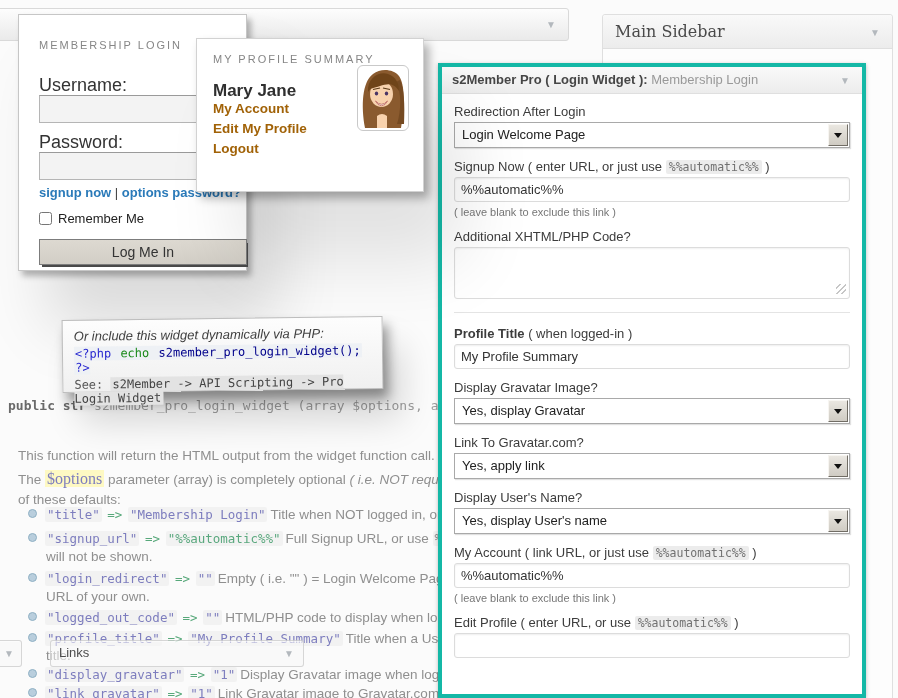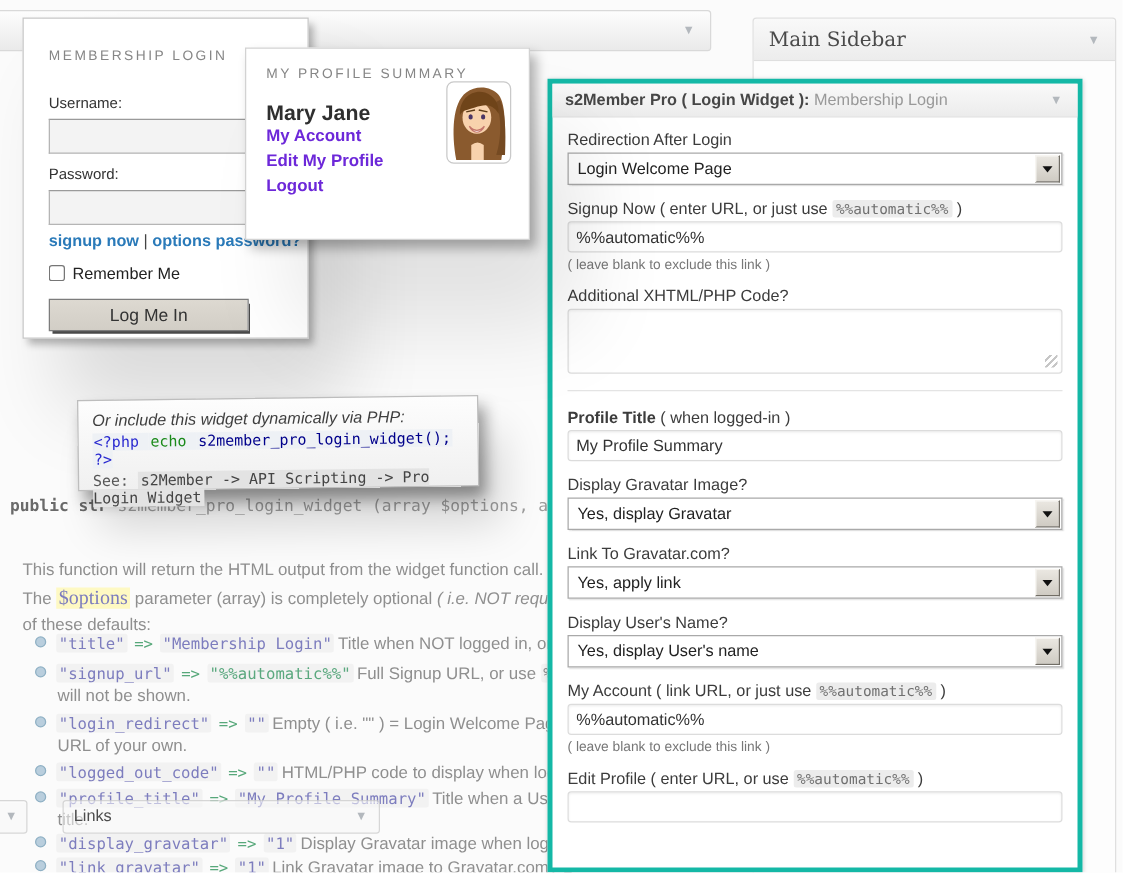--- a/index.html
+++ b/index.html
@@ -47,39 +47,39 @@
   .topbar{position:absolute;left:-8px;top:8px;width:575px;height:31px;z-index:2;
           background:linear-gradient(#fdfdfd,#eaeaea);border:1px solid #d9d9d9;
           border-radius:0 3px 3px 0;}
 
   
   .login-box{position:absolute;left:18px;top:14px;width:227px;height:255px;z-index:5;background:#fff;
              border:1px solid #c6c6c6;
              box-shadow:4px 5px 6px rgba(0,0,0,.28),30px 55px 60px rgba(0,0,0,.13);}
   .login-box *{position:absolute;}
   .lw-title{left:20px;top:24px;font-size:11px;letter-spacing:2px;color:#868686;}
-  .lw-label{font-size:12px;color:#333;}
+  .lw-label{font-size:18px;color:#333;}
   .lw-input{left:20px;width:184px;height:24px;background:#f3f3f3;border:1px solid #b5b5b5;border-top-color:#9a9a9a;}
   .lw-links{left:20px;top:170px;font-size:13px;font-weight:bold;color:#2a7ab9;white-space:nowrap;position:absolute;}
   .lw-links a{color:#2a7ab9;text-decoration:none;position:static;}
   .lw-links .sep{color:#444;font-weight:normal;position:static;}
   .lw-remember{left:20px;top:196px;font-size:13px;color:#222;white-space:nowrap;}
   .lw-remember input{position:static;vertical-align:-2px;margin:0 6px 0 0;}
-  .lw-btn{left:20px;top:224px;width:160px;height:26px;font-size:14px;color:#333;
+  .lw-btn{left:20px;top:224px;width:208px;height:26px;font-size:14px;color:#333;
           background:linear-gradient(#ddd9d1,#d2cec6);border:1px solid #7c7c7c;
           box-shadow:2px 3px 0 -1px #494949;cursor:pointer;font-family:inherit;}
 
   
   .profile-box{position:absolute;left:196px;top:38px;width:226px;height:152px;z-index:6;background:#fff;
                border:1px solid #d2d2d2;
                box-shadow:5px 6px 9px rgba(0,0,0,.3),40px 70px 70px rgba(0,0,0,.10);}
   .pb-title{position:absolute;left:16px;top:14px;font-size:11px;letter-spacing:2px;color:#868686;}
   .pb-name{position:absolute;left:16px;top:42px;font-size:17px;font-weight:bold;color:#2f2f2f;}
   .pb-links{position:absolute;left:16px;top:60px;font-size:13.5px;font-weight:bold;line-height:20px;}
-  .pb-links a{display:block;color:#6d28d9;text-decoration:none;}
+  .pb-links a{display:block;color:#a16207;text-decoration:none;}
   .pb-avatar{position:absolute;right:14px;top:26px;width:52px;height:66px;background:#fff;
              border:1px solid #c9c9c9;border-radius:6px;padding:2px;box-sizing:border-box;}
 
   
   .code-box{position:absolute;left:62px;top:318px;width:321px;height:73px;z-index:6;
             background:linear-gradient(#fdfdfd,#f0f0f0);border:1px solid #bdbdbd;
             transform:rotate(-.7deg);
             box-shadow:5px 9px 12px rgba(0,0,0,.38),18px 30px 35px rgba(0,0,0,.15);
             padding:8px 11px;box-sizing:border-box;}
   .cb-l1{font-size:13px;font-style:italic;color:#3f3f3f;}

